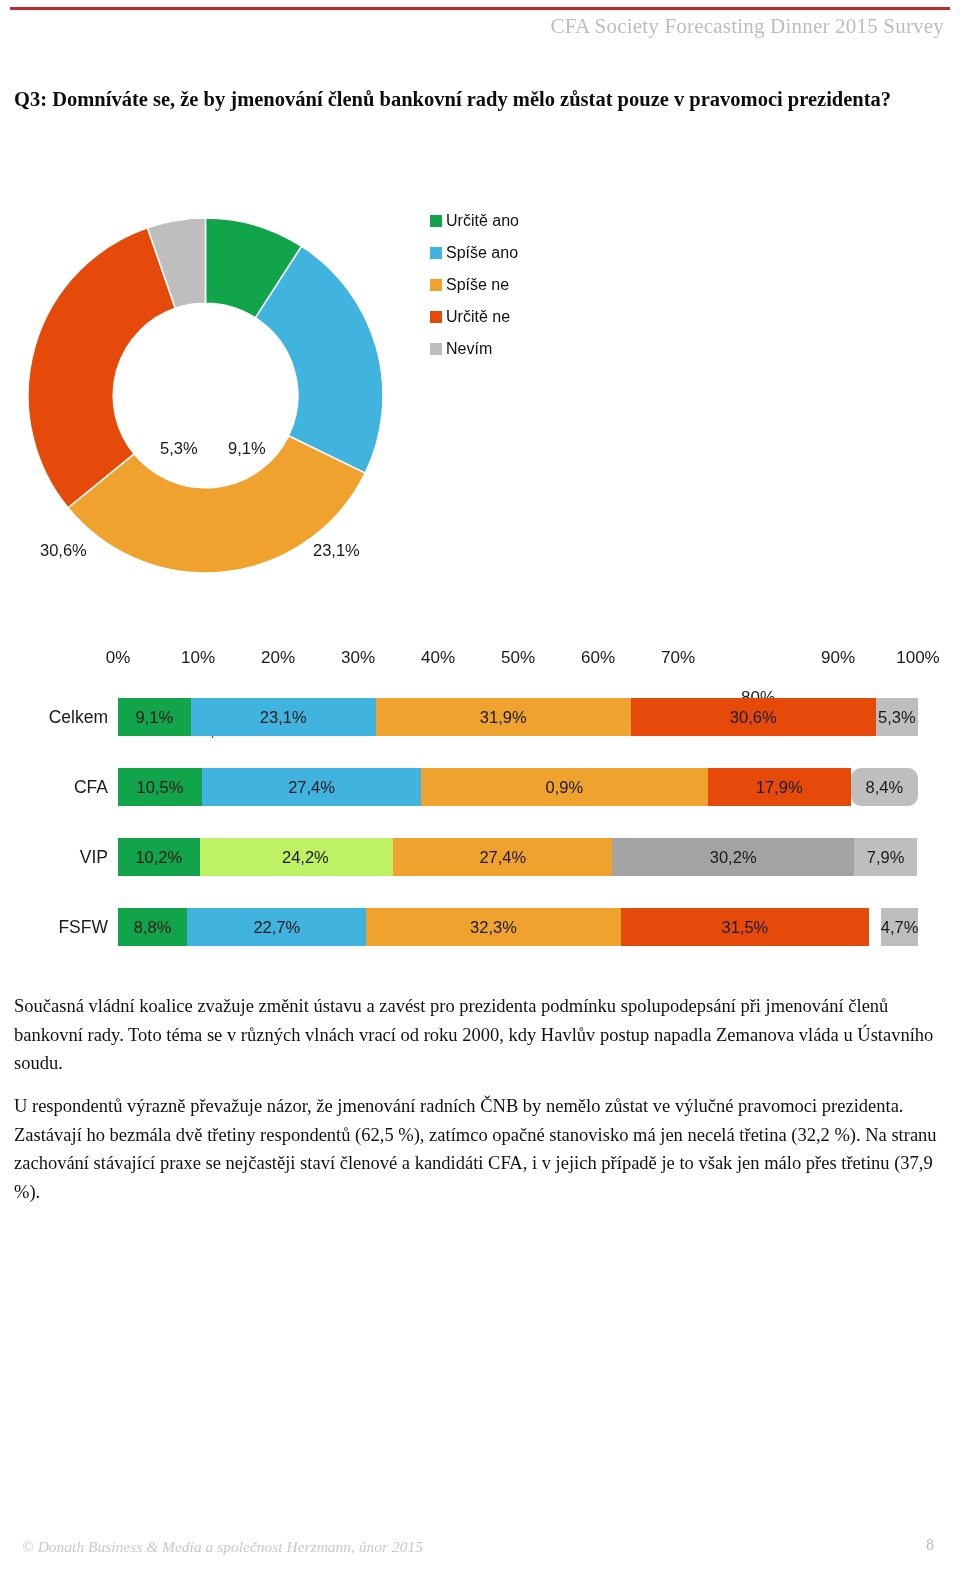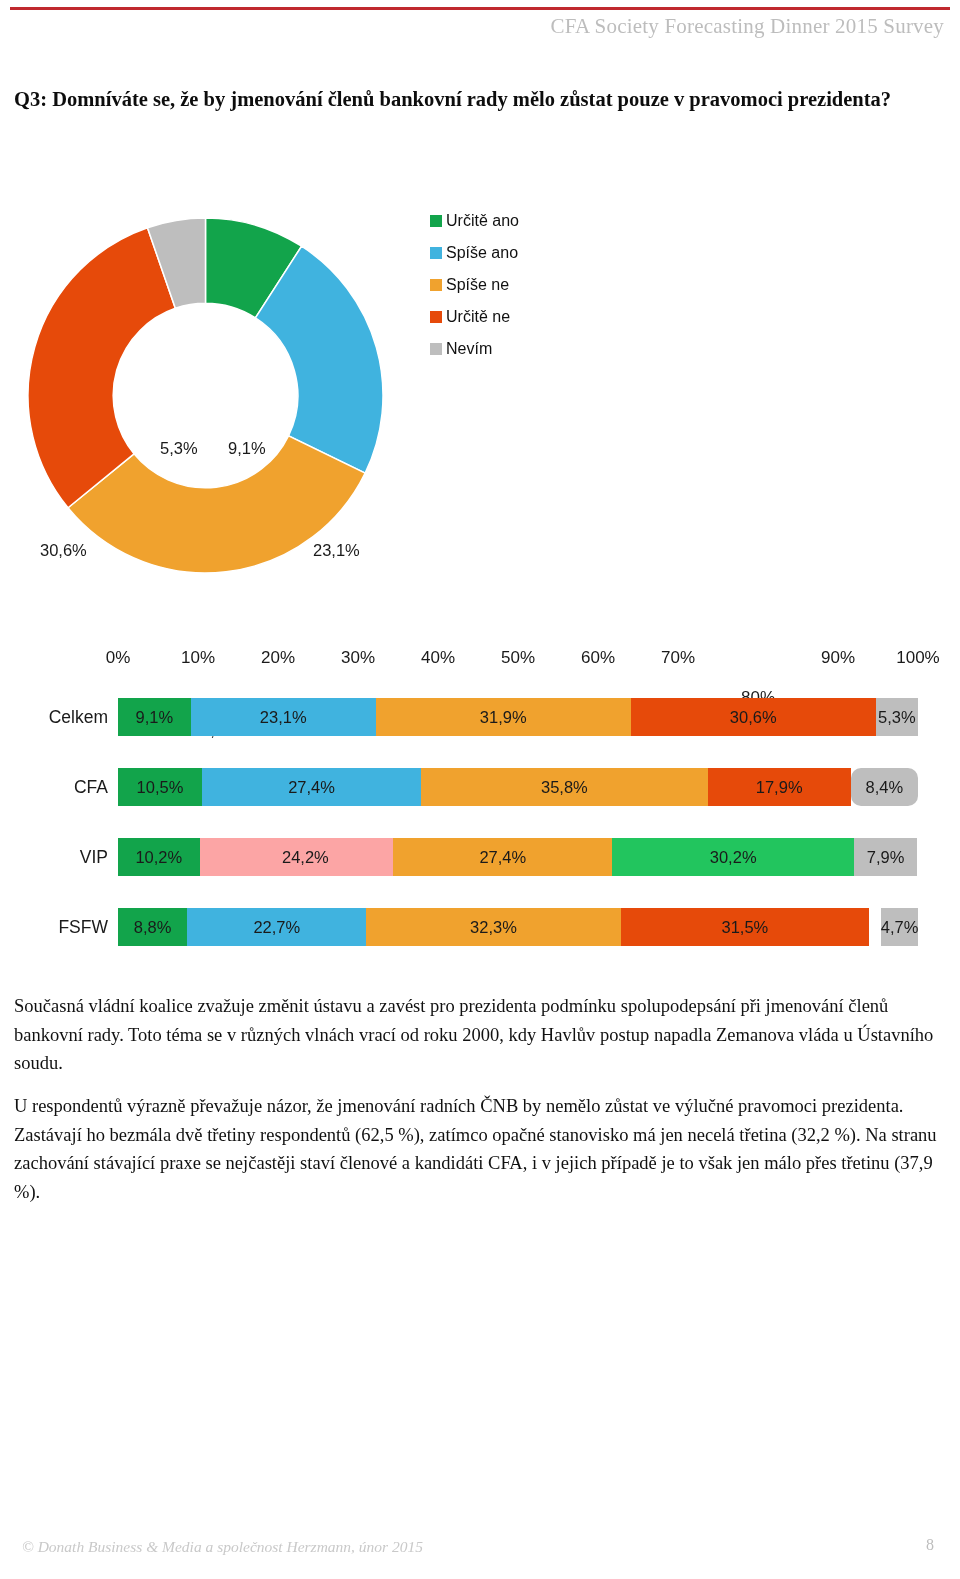--- a/index.html
+++ b/index.html
@@ -272,32 +272,32 @@
           <div class="bar-seg" style="width: 31.9%; background: rgb(240, 162, 46);">31,9%</div>
           <div class="bar-seg" style="width: 30.6%; background: rgb(230, 74, 10);">30,6%</div>
           <div class="bar-seg" style="width: 5.3%; background: rgb(190, 190, 190);">5,3%</div>
         </div>
       </div>
       <div class="bar-row" style="top: 128px;">
         <div class="bar-row-label">CFA</div>
         <div class="bar-track">
           <div class="bar-seg" style="width: 10.5%; background: rgb(18, 164, 75);">10,5%</div>
           <div class="bar-seg" style="width: 27.4%; background: rgb(64, 179, 223);">27,4%</div>
-          <div class="bar-seg" style="width: 35.8%; background: rgb(240, 162, 46);">35,8%</div>
+          <div class="bar-seg" style="width: 35.8%; background: rgb(240, 162, 46);">0,9%</div>
           <div class="bar-seg" style="width: 17.9%; background: rgb(230, 74, 10);">17,9%</div>
           <div class="bar-seg" style="width: 8.4%; background: rgb(190, 190, 190); border-radius: 10px;">8,4%</div>
         </div>
       </div>
       <div class="bar-row" style="top: 198px;">
         <div class="bar-row-label">VIP</div>
         <div class="bar-track">
           <div class="bar-seg" style="width: 10.2%; background: rgb(18, 164, 75);">10,2%</div>
-          <div class="bar-seg" style="width: 24.2%; background: #fca5a5; padding-left: 18px;">24,2%</div>
+          <div class="bar-seg" style="width: 24.2%; background: #bef264; padding-left: 18px;">24,2%</div>
           <div class="bar-seg" style="width: 27.4%; background: rgb(240, 162, 46);">27,4%</div>
-          <div class="bar-seg" style="width: 30.2%; background: #22c55e;">30,2%</div>
+          <div class="bar-seg" style="width: 30.2%; background: #a3a3a3;">30,2%</div>
           <div class="bar-seg" style="width: 7.9%; background: rgb(190, 190, 190);">7,9%</div>
         </div>
       </div>
       <div class="bar-row" style="top: 268px;">
         <div class="bar-row-label">FSFW</div>
         <div class="bar-track">
           <div class="bar-seg" style="width: 8.8%; background: rgb(18, 164, 75);">8,8%</div>
           <div class="bar-seg" style="width: 22.7%; background: rgb(64, 179, 223);">22,7%</div>
           <div class="bar-seg" style="width: 32.3%; background: rgb(240, 162, 46);">32,3%</div>
           <div class="bar-seg" style="width: 31.5%; background: rgb(230, 74, 10);">31,5%</div>

